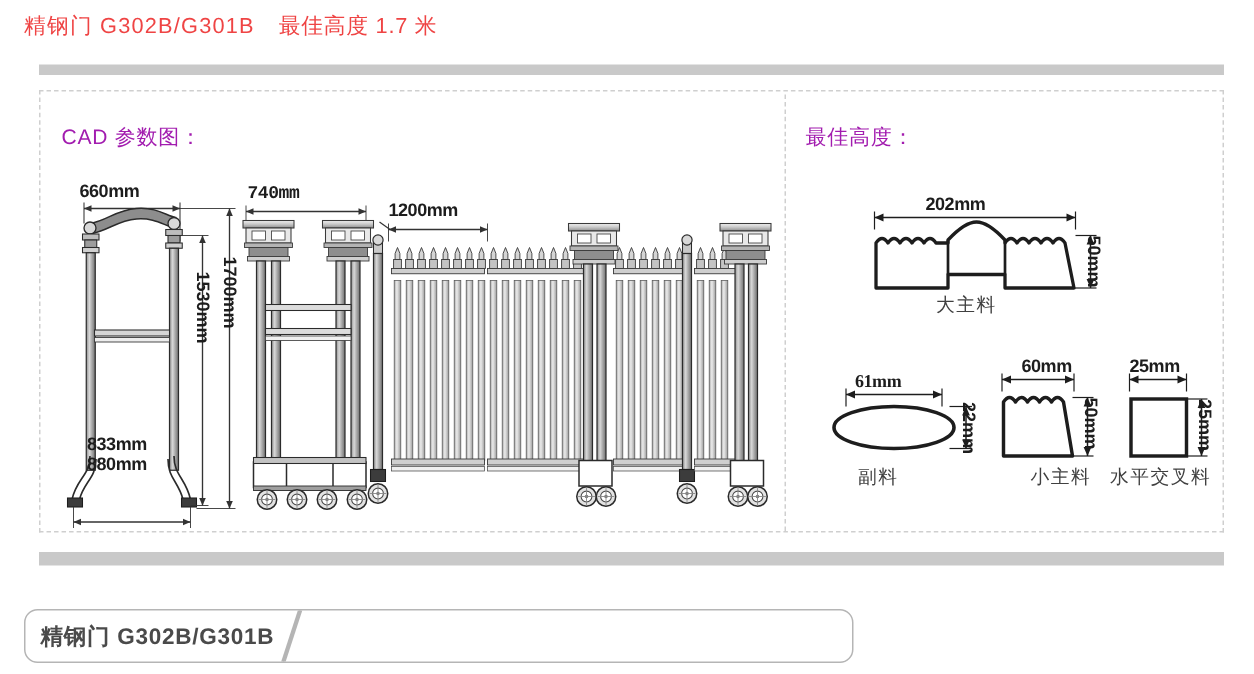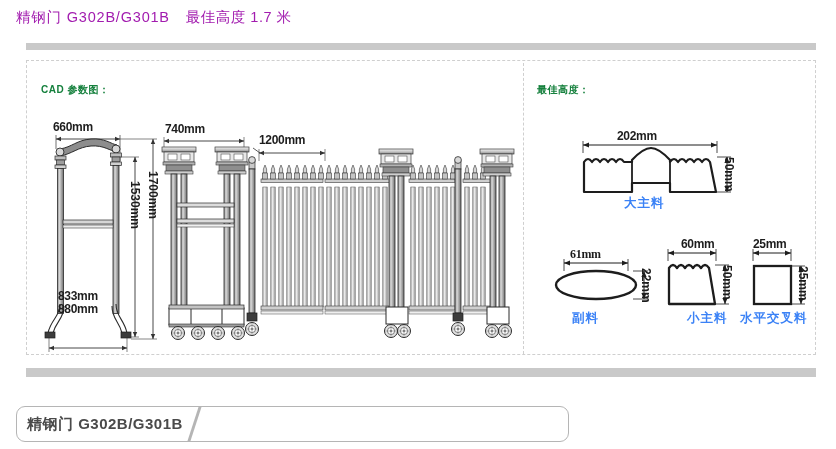--- a/index.html
+++ b/index.html
@@ -16,21 +16,21 @@
     overflow: hidden;
   }
 
   
   #page-title {
     position: absolute;
     left: 16px;
     top: 8px;
     font-size: 14.5px;
     letter-spacing: 0.5px;
-    color: #a21caf;
+    color: #ef4444;
     white-space: nowrap;
   }
   #page-title .model { letter-spacing: 0.8px; }
   #page-title .gap { display: inline-block; width: 16px; }
 
   #header-rule {
     position: absolute;
     left: 26px;
     top: 43px;
     width: 790px;
@@ -52,23 +52,23 @@
     position: absolute;
     left: 496px;
     top: 2px;
     width: 0;
     height: 291px;
     border-left: 1.5px dashed #cfcfcf;
   }
 
   .section-label {
     position: absolute;
-    font-size: 10px;
-    font-weight: bold;
-    color: #15803d;
+    font-size: 14px;
+    font-weight: normal;
+    color: #a21caf;
     letter-spacing: 0.5px;
     white-space: nowrap;
   }
   #cad-label { left: 14px; top: 22px; }
   #material-label { left: 510px; top: 22px; }
 
   
   .dim {
     position: absolute;
     font-size: 12px;
@@ -79,22 +79,22 @@
     font-family: "Liberation Sans", "DejaVu Sans", sans-serif;
   }
   .dim.vert {
     writing-mode: vertical-rl;
     letter-spacing: 0px;
   }
 
   .part-label {
     position: absolute;
     font-size: 12.5px;
-    font-weight: bold;
-    color: #3b82f6;
+    font-weight: normal;
+    color: #404040;
     letter-spacing: 1px;
     white-space: nowrap;
     text-align: center;
   }
 
   
   .draw-svg {
     position: absolute;
     left: 0;
     top: 0;
@@ -446,21 +446,21 @@
       <g transform="translate(465,270)">
           <use href="#wheel"></use>
         </g>
       <g transform="translate(478,270)">
           <use href="#wheel"></use>
         </g>
     </g>
   </svg>
 
   <div class="dim" style="left:26px; top:59px;">660mm</div>
-  <div class="dim" style="left:138px; top:61px;">740mm</div>
+  <div class="dim" style="left:138px; top:61px;font-family:Liberation Mono, monospace;">740mm</div>
   <div class="dim" style="left:232px; top:72px;">1200mm</div>
   <div class="dim vert" style="left:101px; top:120px;">1530mm</div>
   <div class="dim vert" style="left:119px; top:110px;">1700mm</div>
   <div class="dim" style="left:31px; top:228px;">833mm</div>
   <div class="dim" style="left:31px; top:241px;">880mm</div>
 
   <div class="section-label" id="material-label">最佳高度：</div>
 
   <svg class="draw-svg" width="790" height="295" viewBox="0 0 790 295" style="left:0;top:0;">
 

